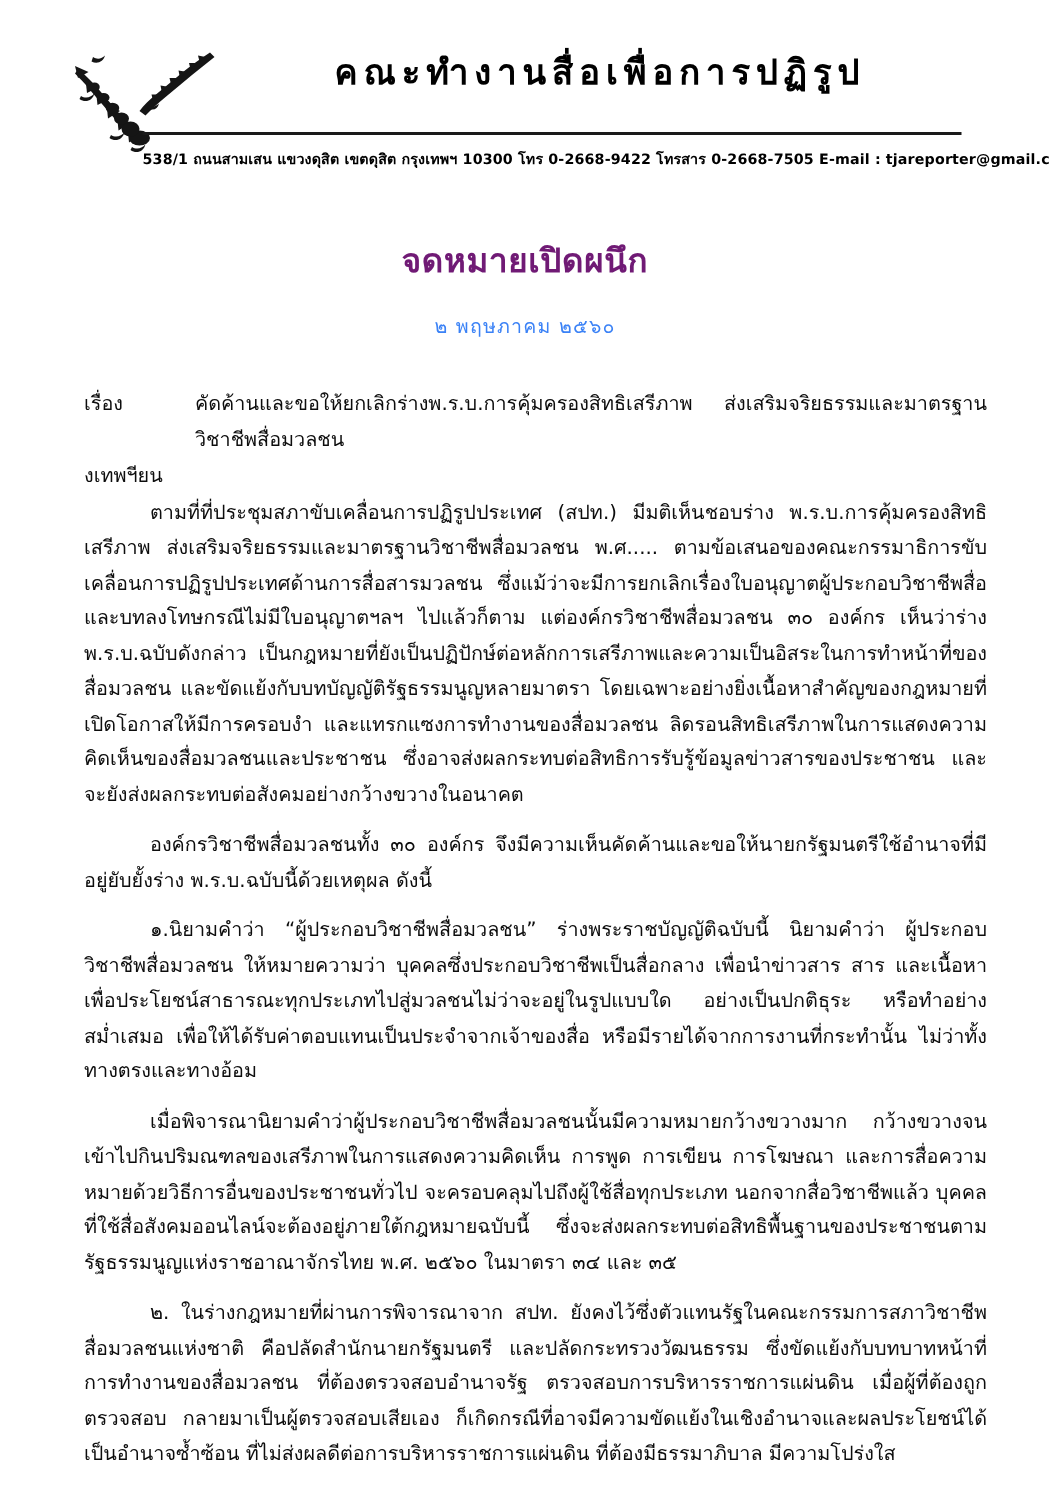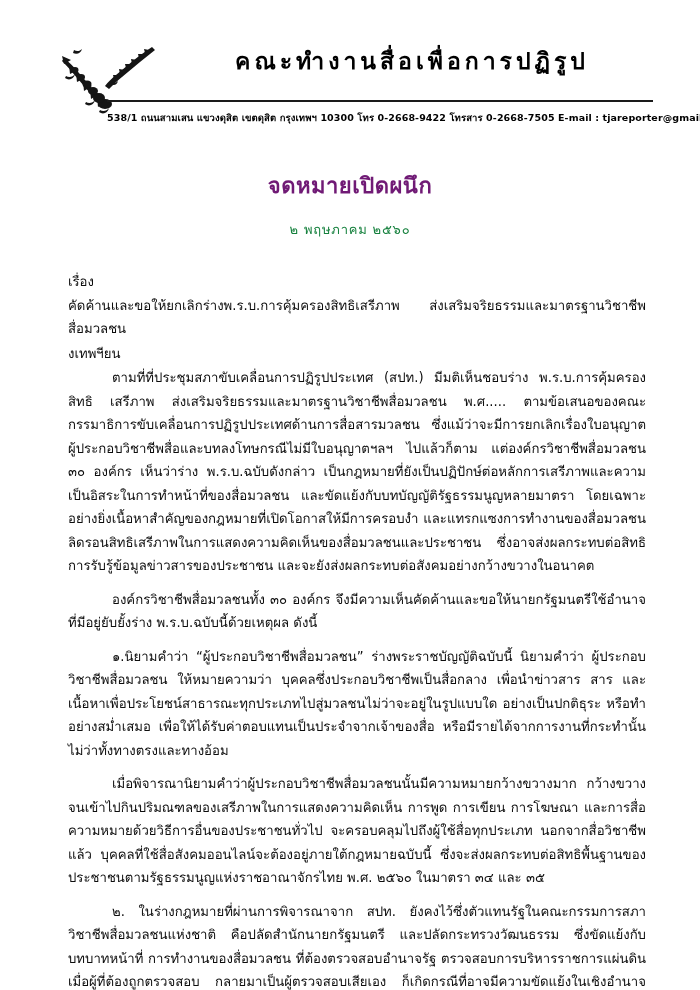--- a/index.html
+++ b/index.html
@@ -15,21 +15,21 @@
     font-family: "DejaVu Sans", "Liberation Sans", sans-serif;
     color: #111111;
     position: relative;
   }
   .page {
     position: relative;
     width: 700px;
     height: 990px;
     background: #ffffff;
     box-sizing: border-box;
-    padding: 12px;
+    padding: 0;
     border-radius: 32px;
   }
 
   
   .letterhead {
     position: relative;
     height: 118px;
   }
   .logo-mark {
     position: absolute;
@@ -84,38 +84,37 @@
     font-size: 22px;
     font-weight: 700;
     color: #701a75;
     letter-spacing: 0.5px;
   }
   .doc-date {
     margin-top: 16px;
     text-align: center;
     font-size: 13px;
     font-weight: 400;
-    color: #15803d;
+    color: #3b82f6;
     letter-spacing: 0.8px;
   }
 
   
   .body-wrap {
     margin: 30px 42px 0 56px;
     font-size: 13.2px;
     line-height: 23.5px;
     color: #0d0d0d;
     text-align: justify;
   }
   .meta-line {
     display: flex;
     align-items: flex-start;
     line-height: 23.5px;
     margin-bottom: 1px;
-    flex-direction: column;
   }
   .meta-label {
     flex: 0 0 auto;
     width: 74px;
   }
   .meta-value {
     flex: 1 1 auto;
   }
   .para {
     margin: 0;

